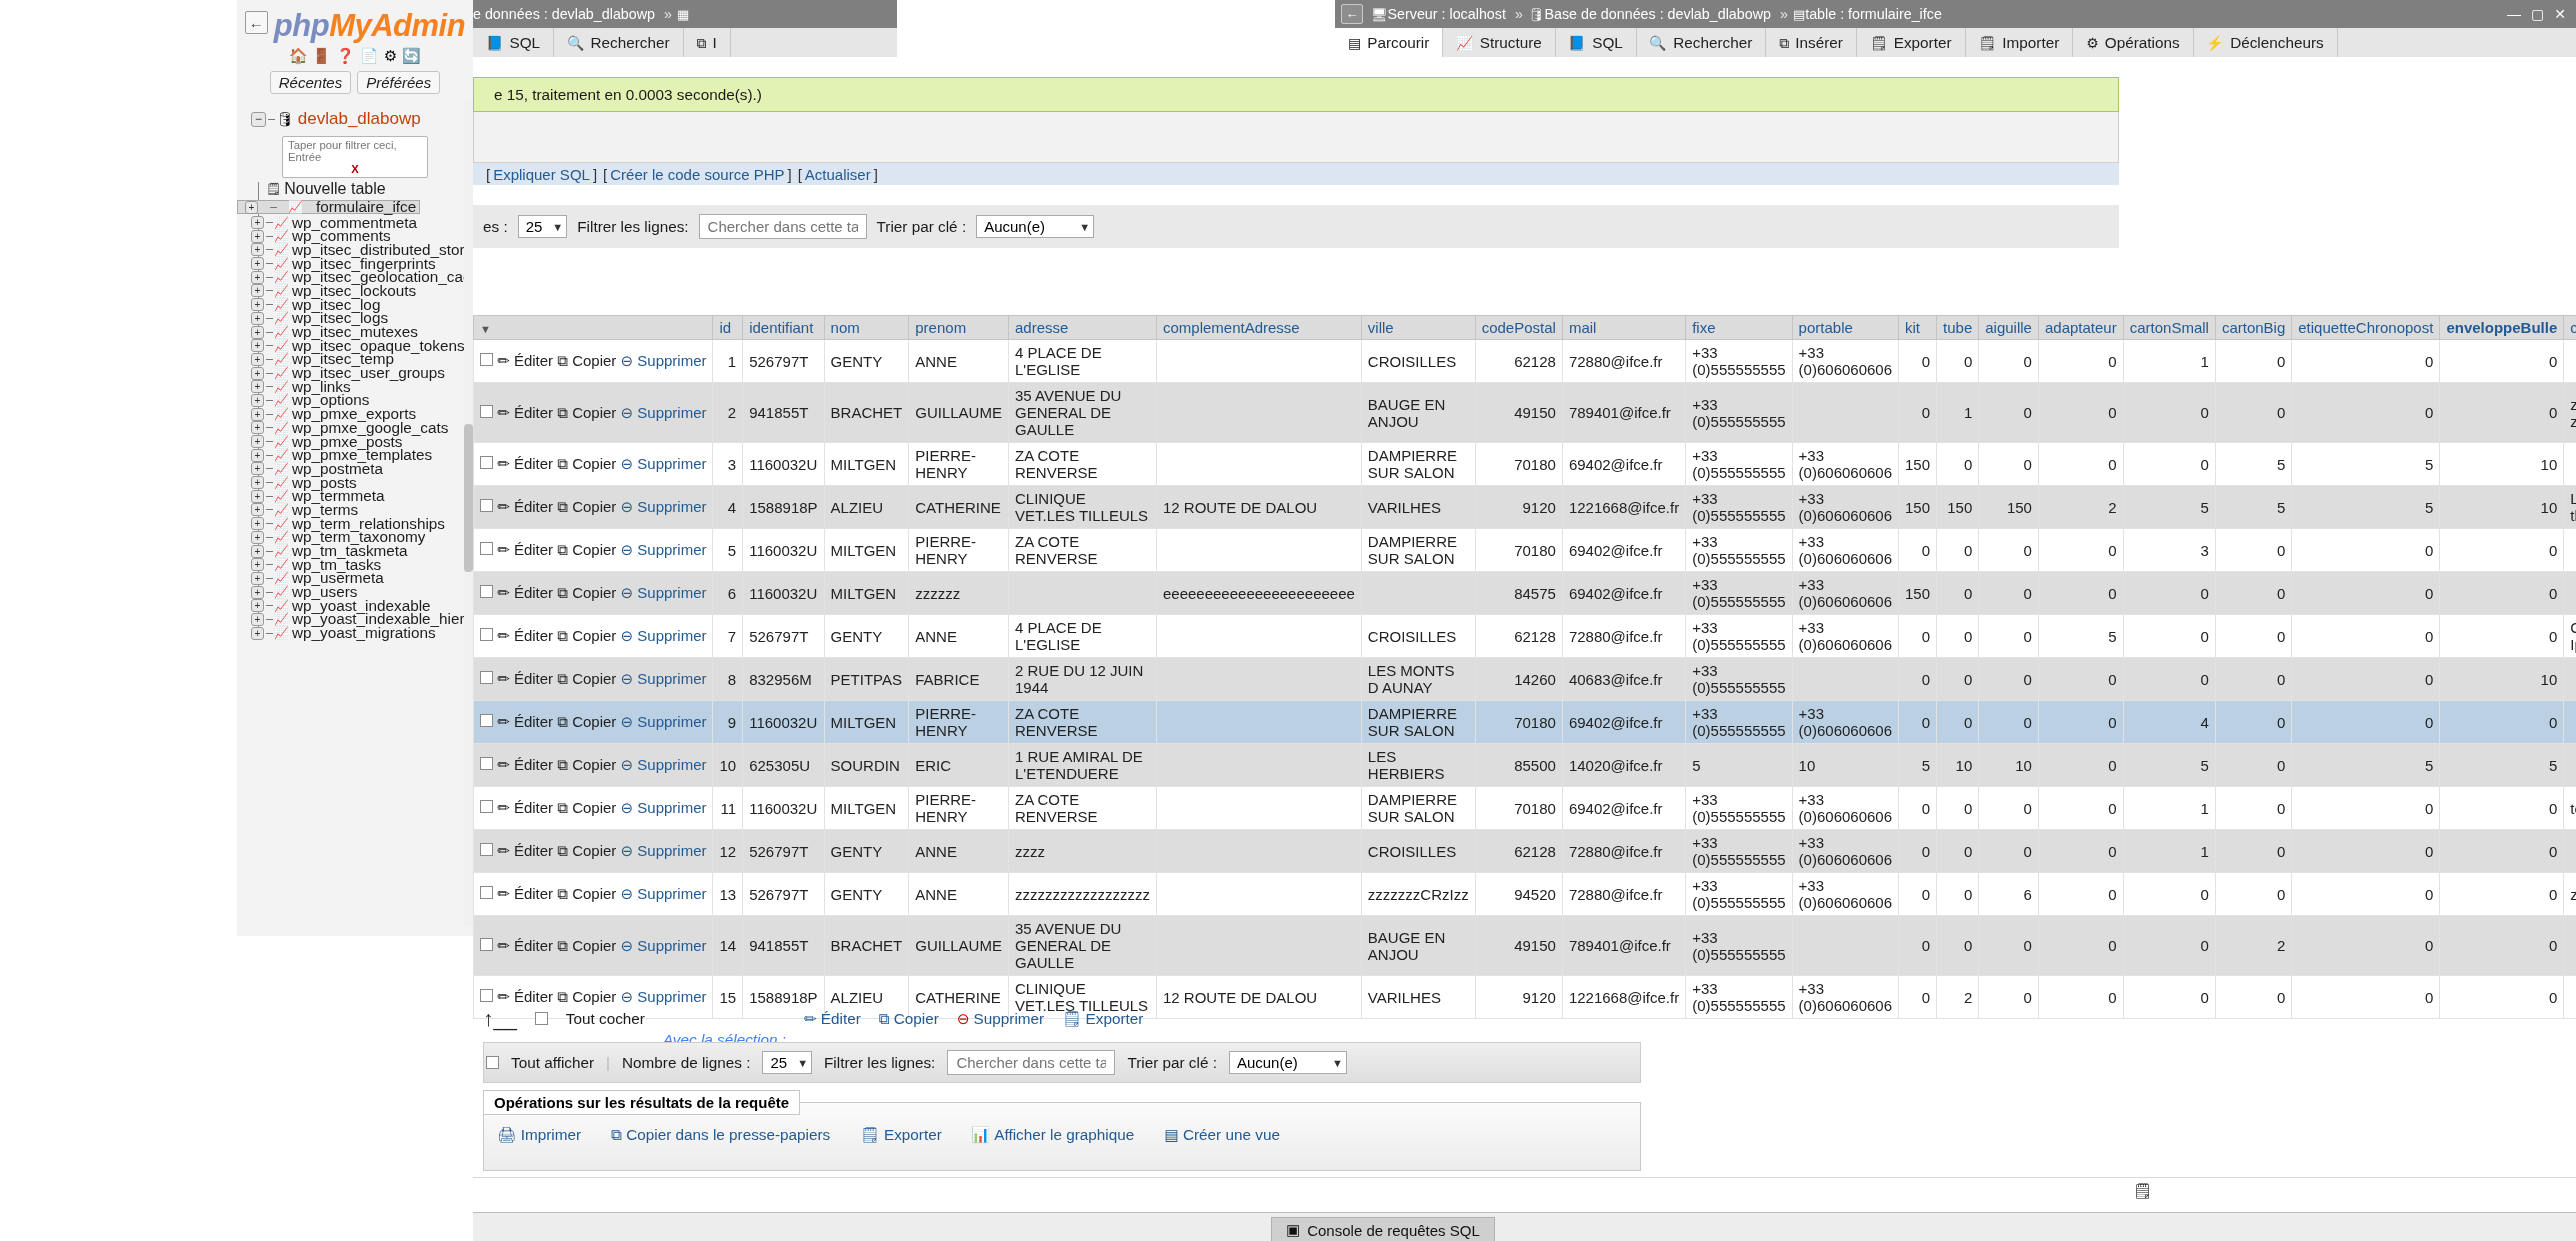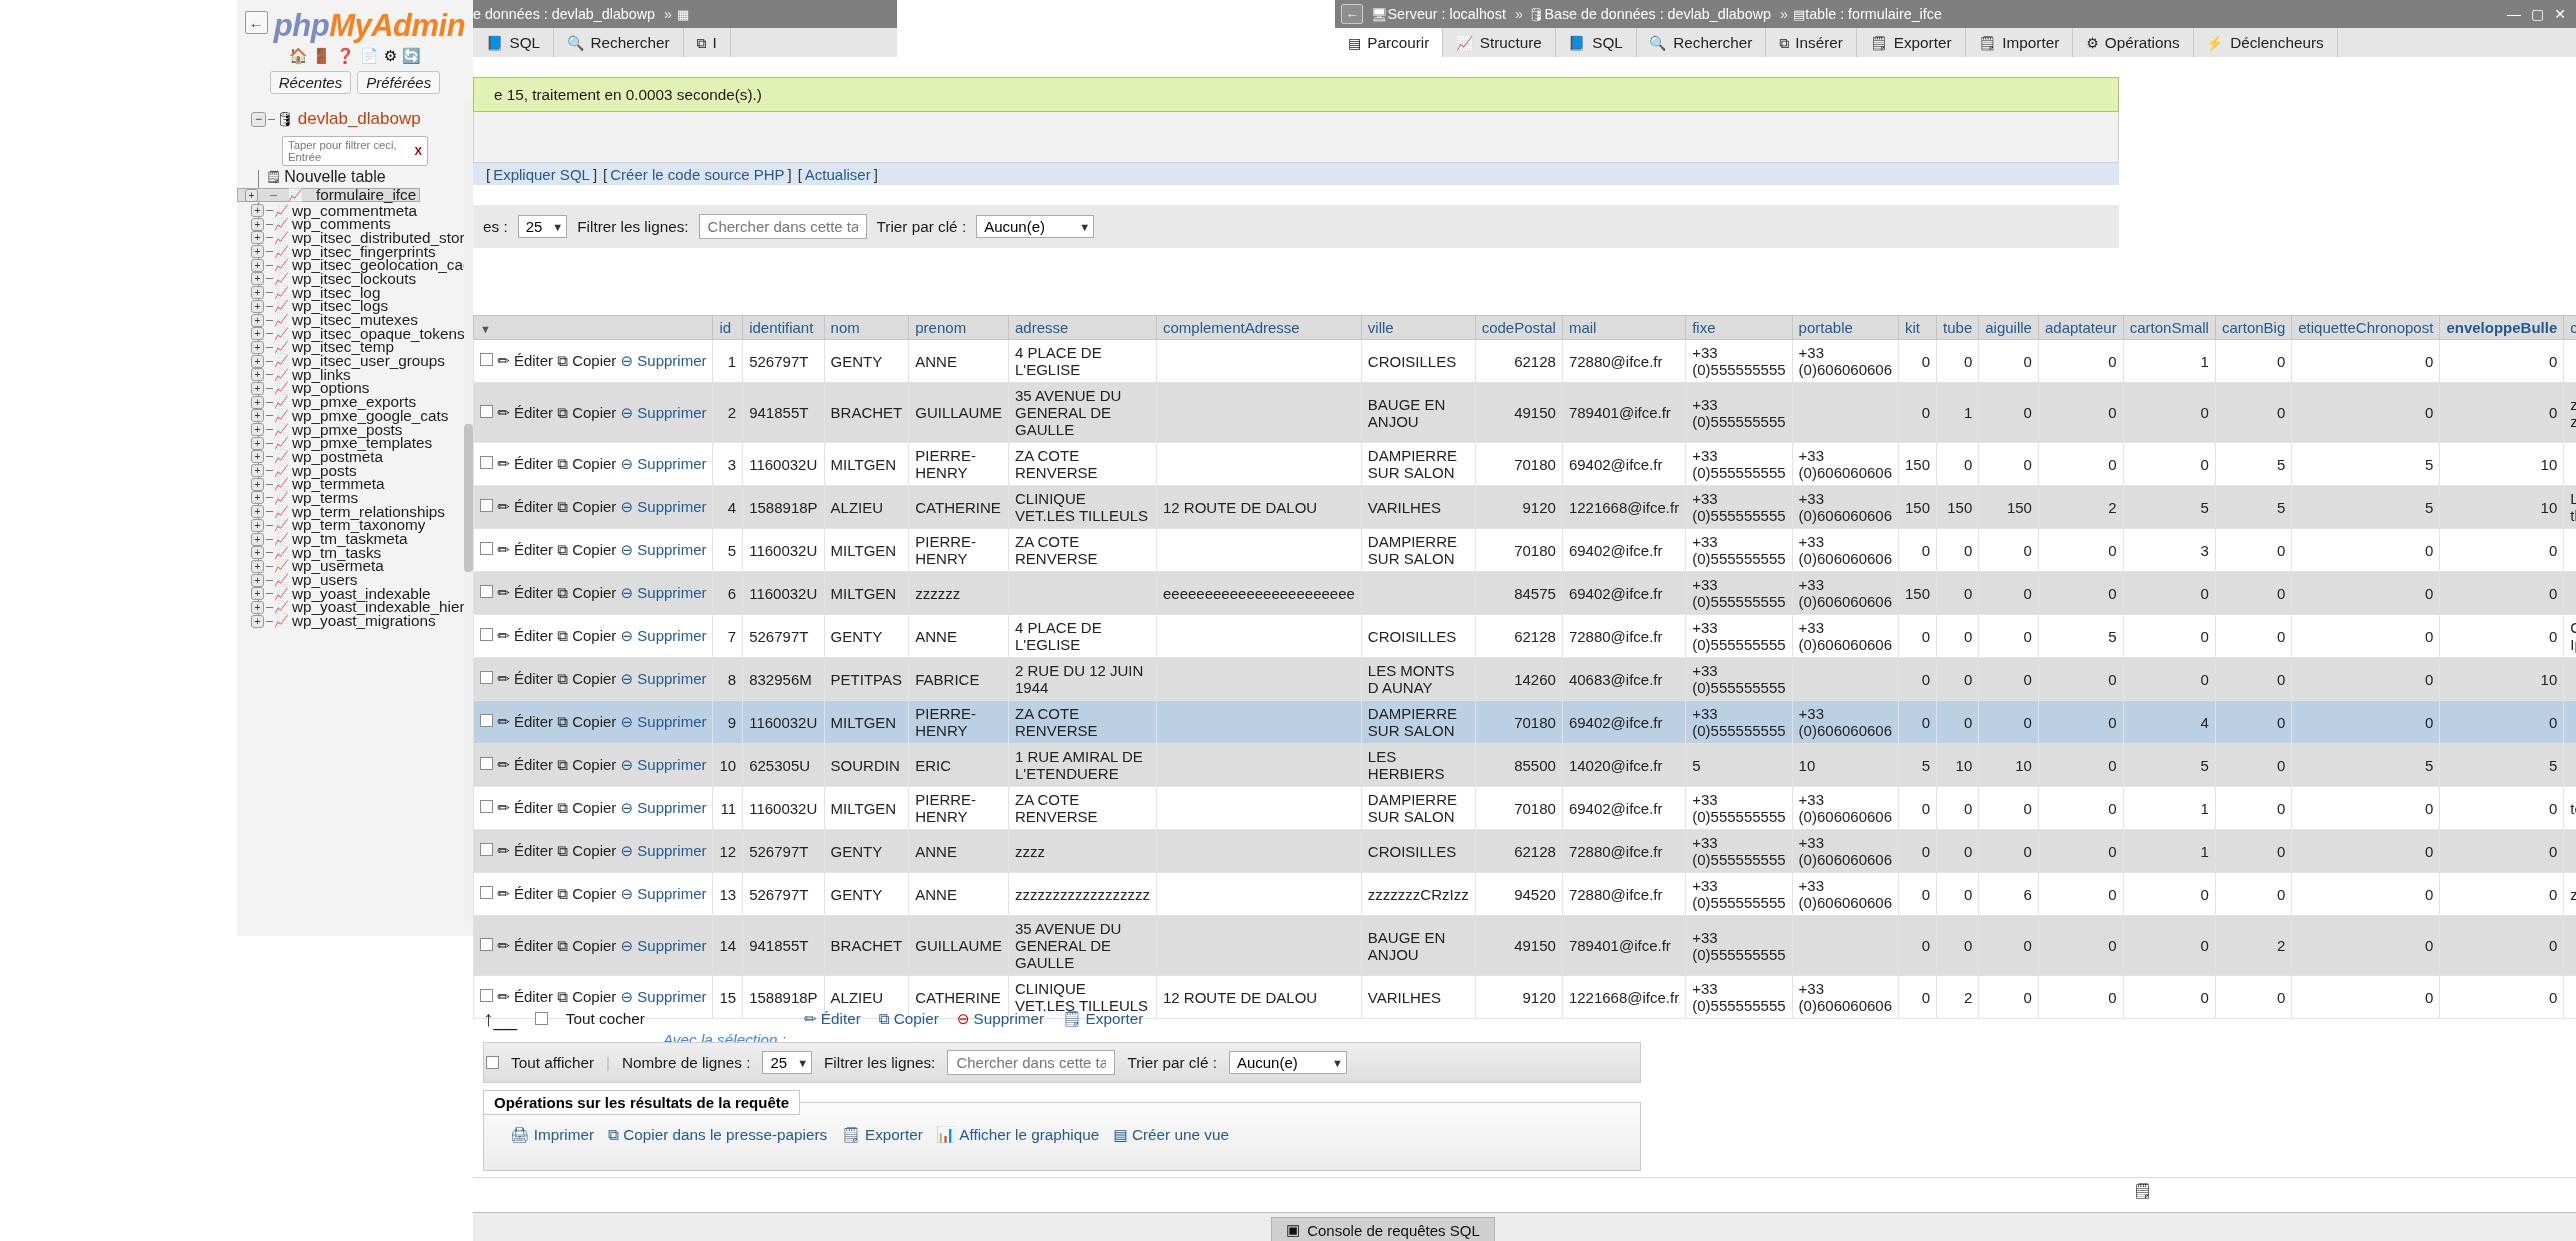--- a/index.html
+++ b/index.html
@@ -49,21 +49,21 @@
     border-radius: 3px; flex: none; margin-right: 2px;
   }
   .dash { width: 7px; height: 1px; background: #777; flex: none; }
   .db-ico { font-size: 14px; margin: 0 4px 0 1px; }
   .db-name { font-size: 17px; color: #c2410c; text-align: right; }
 
   .filter-wrap { padding: 4px 0 4px 45px; }
   .filter-box {
     border: 1px solid #b5b5b5; background: #fff; border-radius: 2px;
     padding: 2px 5px; font-size: 11.3px; color: #777; width: 146px;
-    display: flex; justify-content: space-between; align-items: center;
+    display: flex; justify-content: space-between; align-items: center; flex-direction: column;
   }
   .filter-box b { color: #a00; font-size: 11.3px; }
 
   .tree { position: relative; padding-left: 0; }
   .tree::before {
     content: ""; position: absolute; left: 21px; top: 0; bottom: 0; width: 1px; background: #888;
   }
   .tnode {
     position: relative; display: flex; align-items: center;
     height: 13.7px; padding-left: 14px; font-size: 15.3px; white-space: nowrap;
@@ -189,21 +189,21 @@
 
   .qpanel {
     position: absolute; left: 10px; top: 1045px; width: 1158px; height: 69px;
     border: 1px solid #c8c8c8; background: linear-gradient(#fbfbfb,#ececec);
   }
   .qpanel-title {
     position: absolute; left: 10px; top: 1033px; background: #fff;
     border: 1px solid #c8c8c8; padding: 3px 10px; font-size: 15px; font-weight: bold; z-index: 3;
   }
   .qpanel-links {
-    position: absolute; left: 37px; top: 1069px; display: flex; gap: 14px;
+    position: absolute; left: 24px; top: 1069px; display: flex; gap: 30px;
     font-size: 15.3px; color: #235a92; align-items: center; z-index: 4;
   }
 
   .bottom-strip {
     position: absolute; left: 0; bottom: 39px; right: 0; height: 26px;
     border-top: 1px solid #d8d8d8; background: #fff;
   }
   .bs-ico { position: absolute; right: 424px; top: 4px; font-size: 15px; }
 
   .console {

